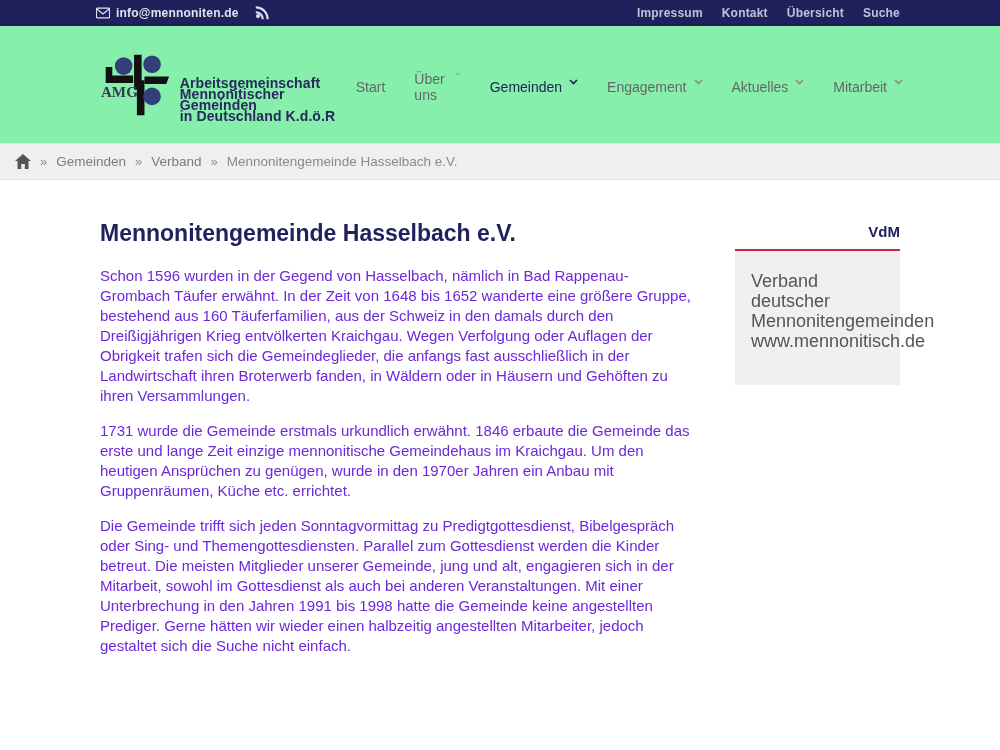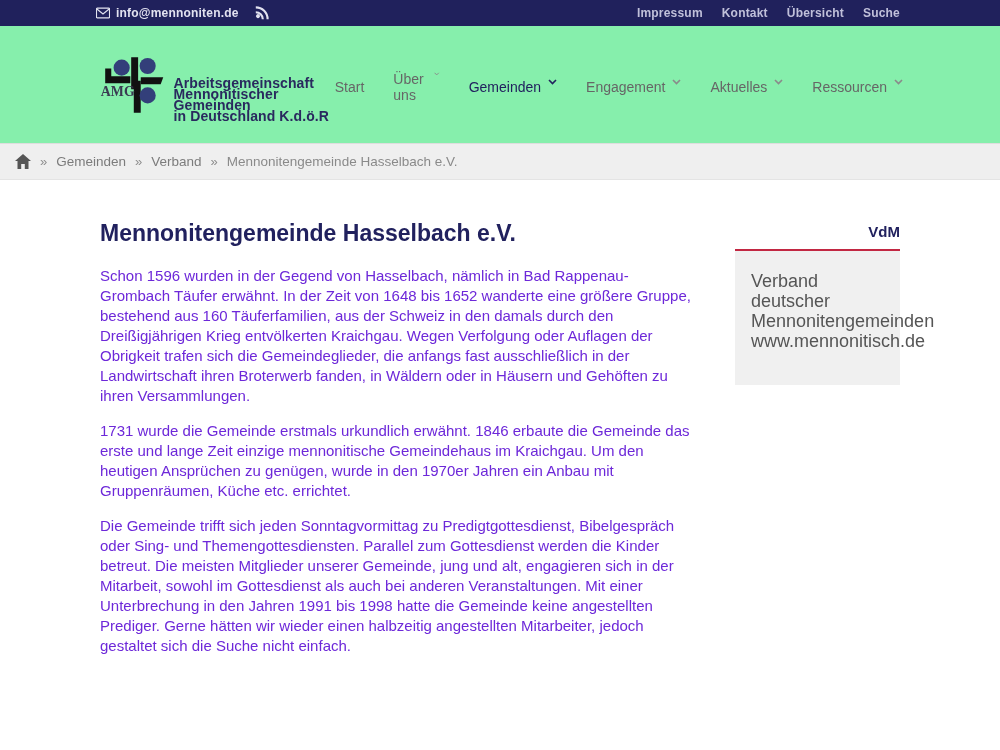--- a/index.html
+++ b/index.html
@@ -129,21 +129,21 @@
           <polyline points="1,1 4.5,4.5 8,1"></polyline>
         </svg>
     </a>
     <a class="nav-item">
       <span>Aktuelles</span>
       <svg class="chev" viewBox="0 0 9 6">
           <polyline points="1,1 4.5,4.5 8,1"></polyline>
         </svg>
     </a>
     <a class="nav-item">
-      <span>Ressourcen</span>
+      <span>Mitarbeit</span>
       <svg class="chev" viewBox="0 0 9 6">
           <polyline points="1,1 4.5,4.5 8,1"></polyline>
         </svg>
     </a>
   </nav>
 </header>
 
 <div class="breadcrumb-bar">
   <a class="crumb-home">
     <svg viewBox="0 0 16 15">

